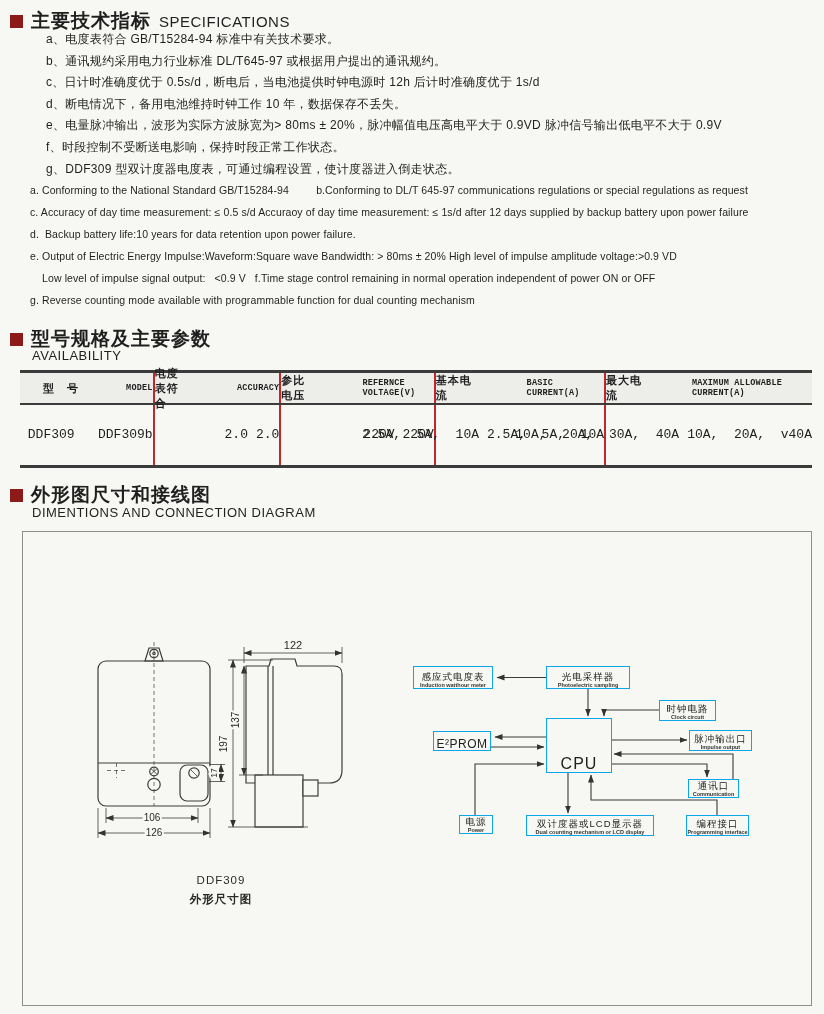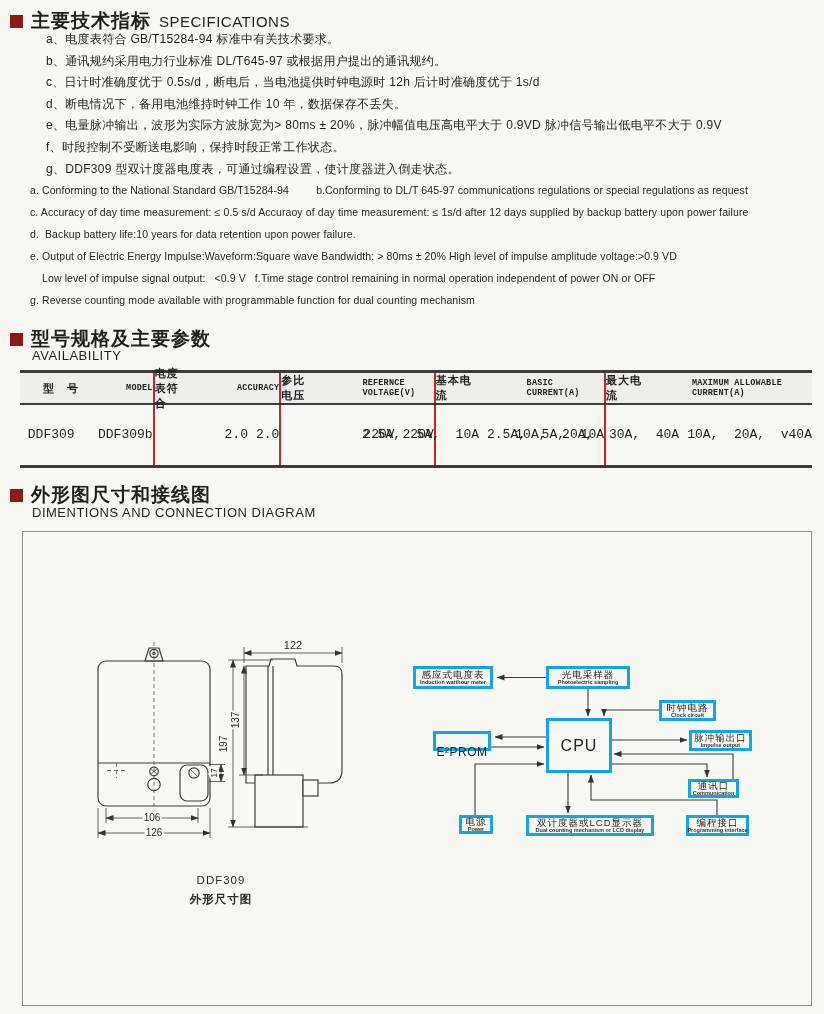--- a/index.html
+++ b/index.html
@@ -35,22 +35,22 @@
   .th-en{font-size:8.5px; font-weight:bold; letter-spacing:0.2px;margin-left:47px;}
   .td{font-size:13px; gap:8px; white-space:pre;}
   .td div{line-height:12px;}
 
   
   .diagbox{position:absolute; top:531px; left:22px; width:788px; height:473px;
     border:1px solid #8e8e8e; background:#f7f7f3;}
   .diagbox svg{position:absolute; left:0; top:0;}
 
   
-  .blk{position:absolute; box-sizing:border-box; border:3px solid #0ea5e9;
-    display:flex; flex-direction:column; align-items:center; justify-content:center;
+  .blk{position:absolute; box-sizing:border-box; border:1px solid #0ea5e9;
+    display:flex; flex-direction:column; align-items:center; justify-content:flex-end;
     line-height:1; background:transparent;}
   .blk .bzh{font-size:9.5px; letter-spacing:1px; color:#222; white-space:nowrap;}
   .blk .ben{font-size:5.5px; font-weight:bold; color:#333; white-space:nowrap; margin-top:1px;}
   .blk-cpu{font-size:16px; letter-spacing:1px;}
   .blk-eeprom{font-size:12px; letter-spacing:0.5px;margin-top:22px;}
 
   .dimtext{font-size:10px; fill:#2a2a2a; paint-order:stroke; stroke:#f7f7f3; stroke-width:4px;}
   .captext{font-size:11.5px; fill:#2a2a2a; letter-spacing:1px;}
 </style>
 </head>

